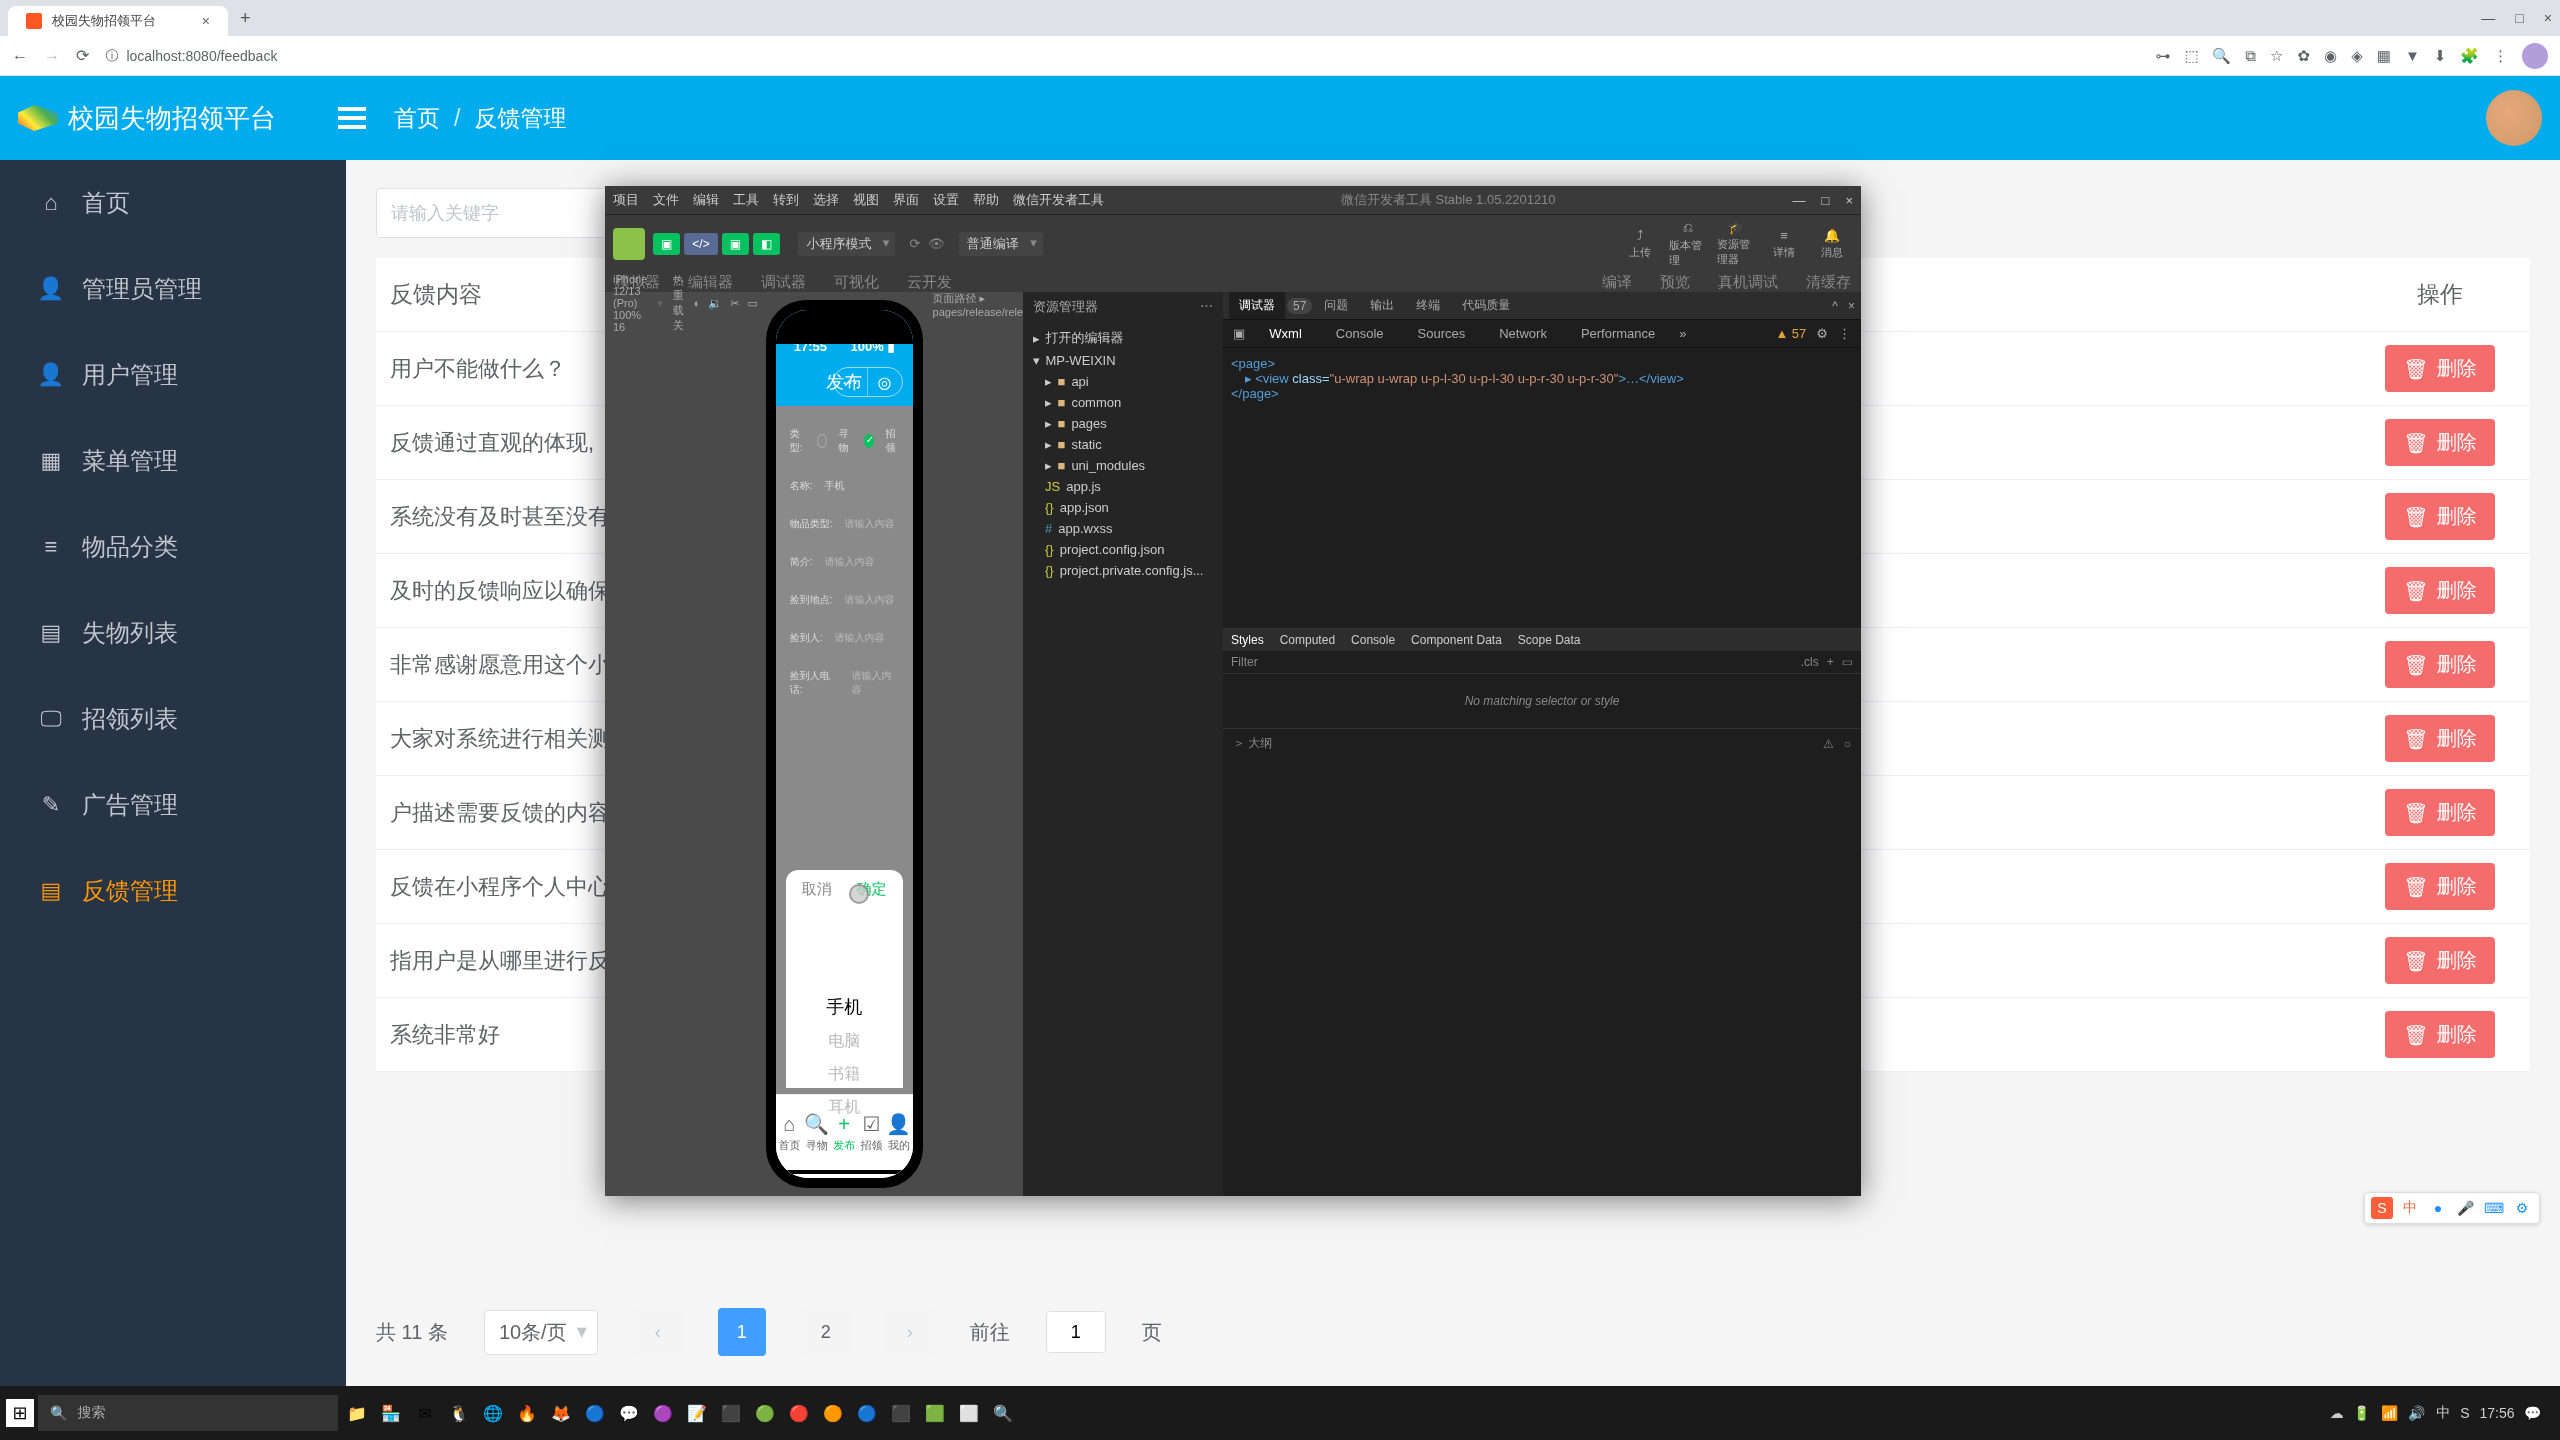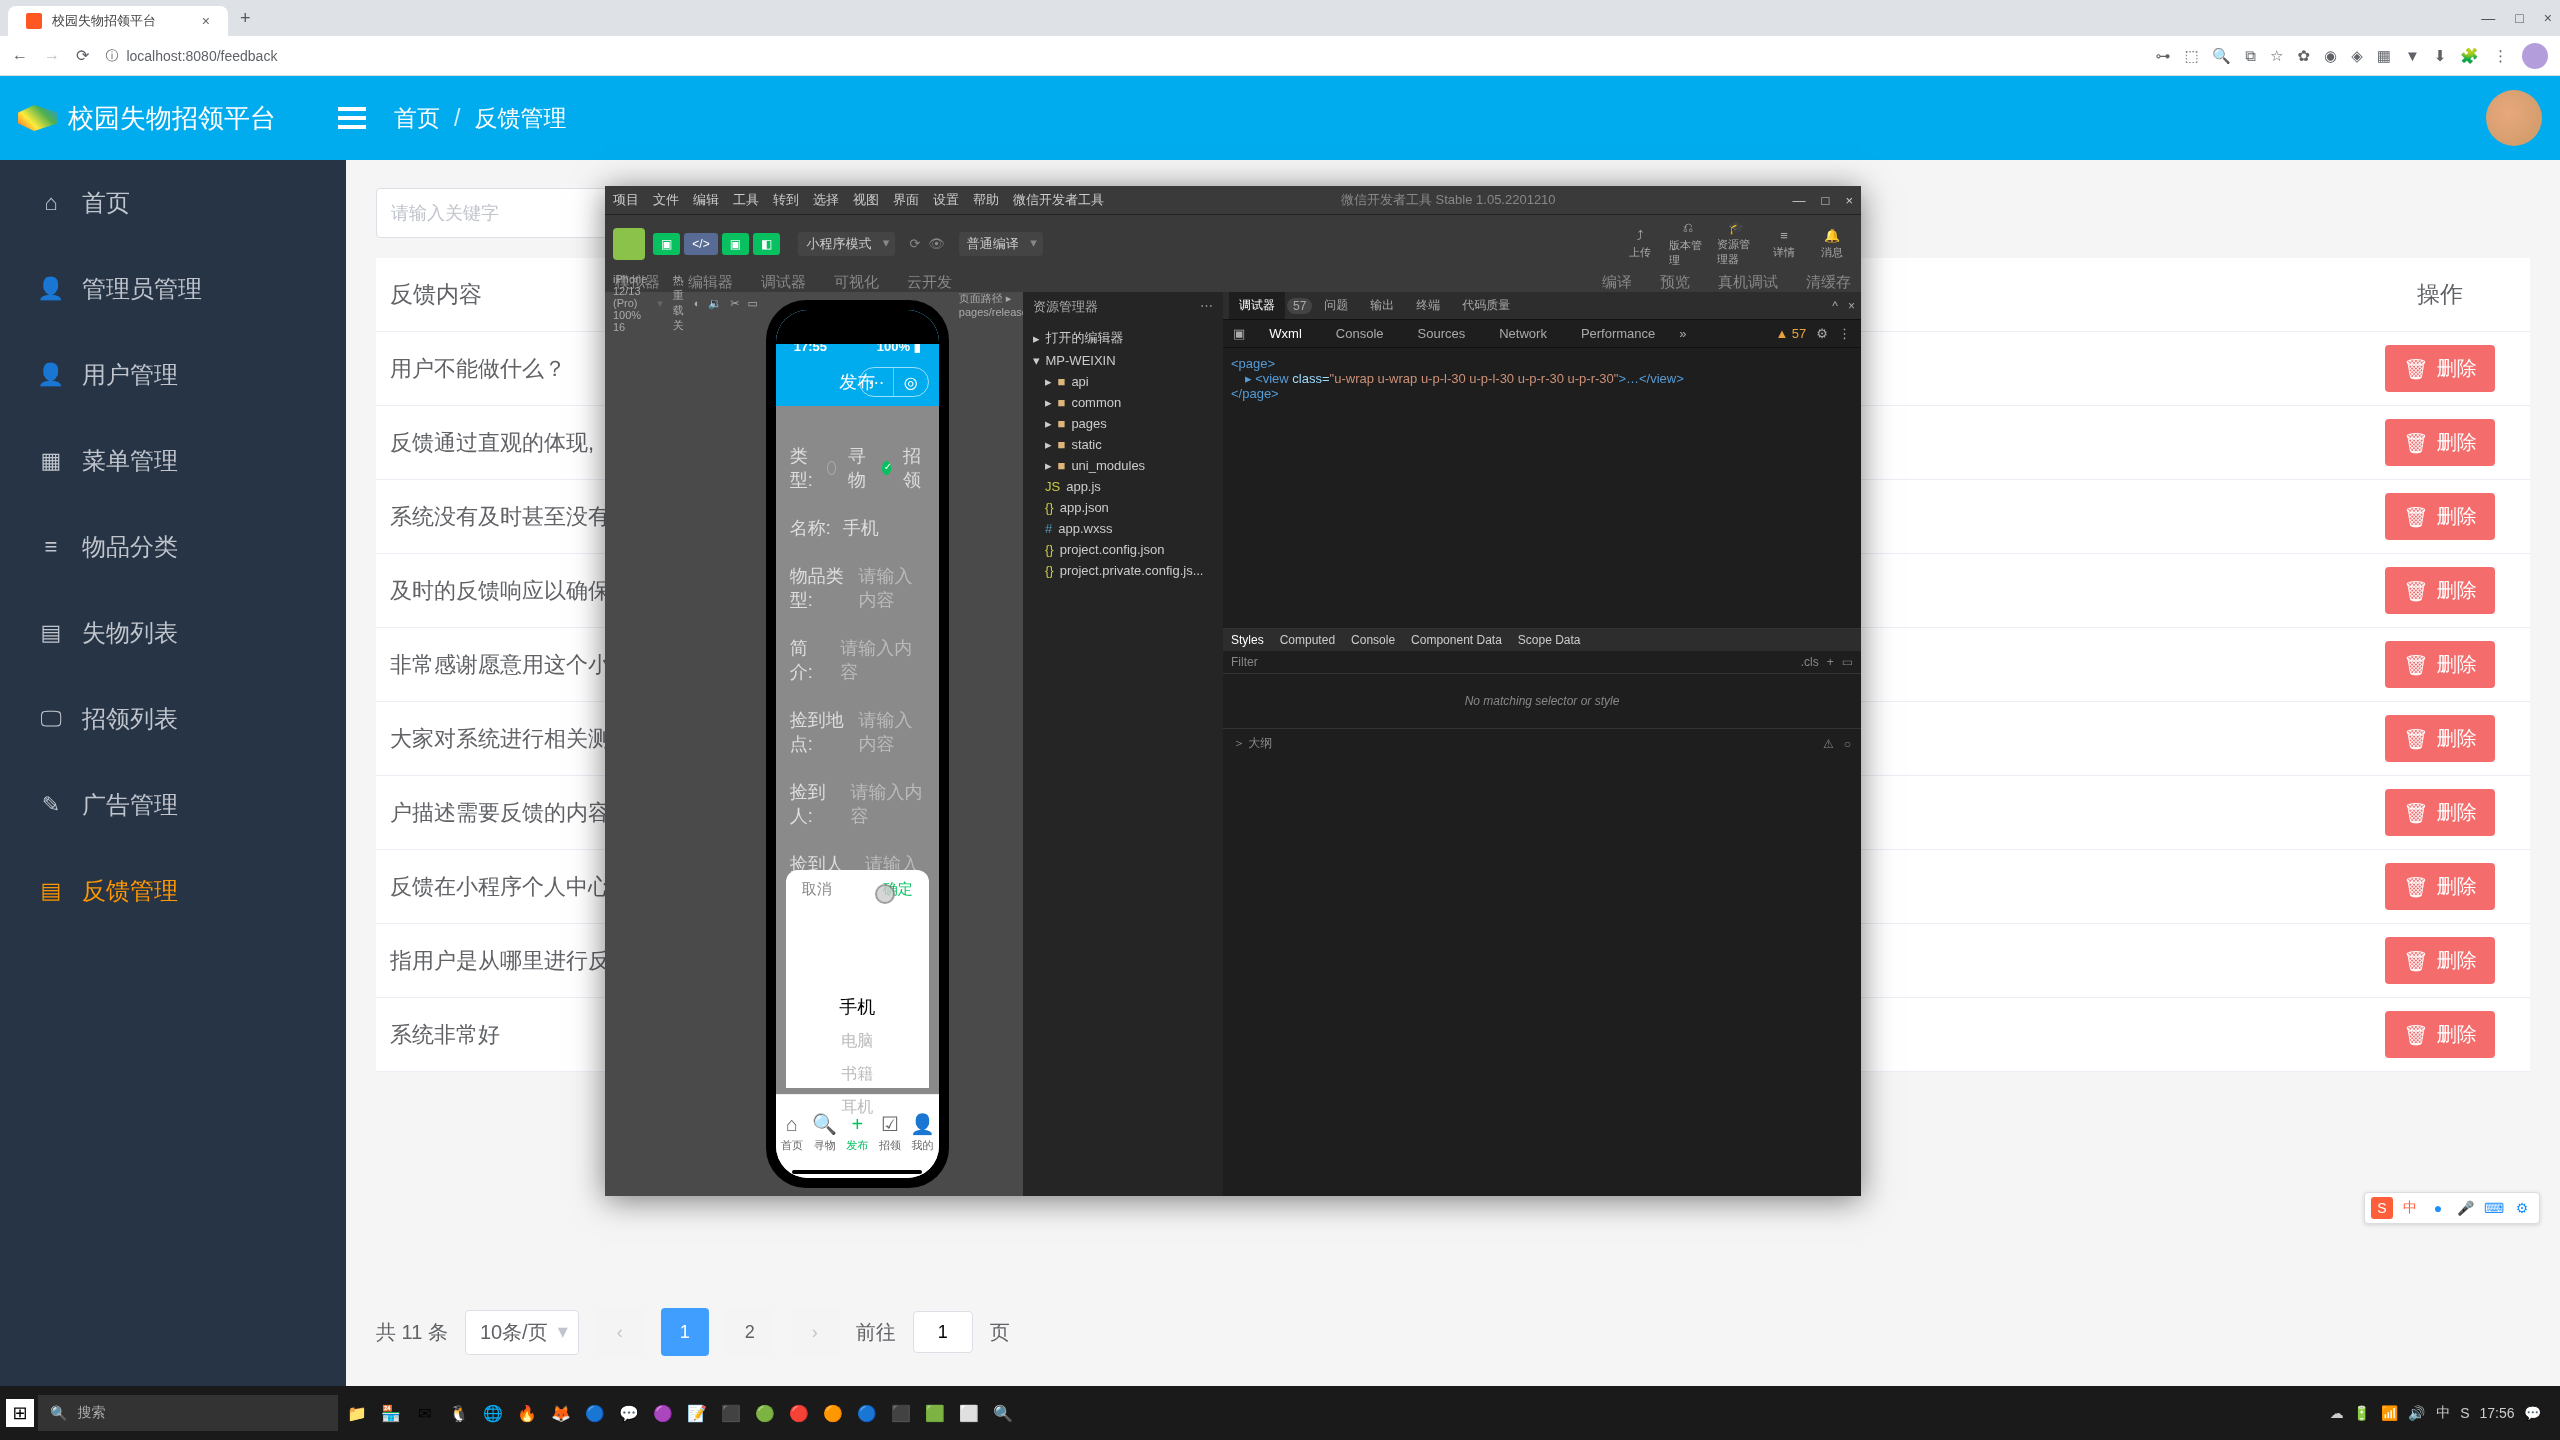--- a/index.html
+++ b/index.html
@@ -41,21 +41,21 @@
 .thead{display:flex;height:74px;border-bottom:1px solid #ebeef5}
 .th{display:flex;align-items:center;padding:0 14px;font-size:23px;color:#606266}
 .th.content{flex:1}
 .th.ops{width:180px;justify-content:center}
 .trow{display:flex;height:74px;border-bottom:1px solid #ebeef5;align-items:center}
 .td.content{flex:1;padding:0 14px;font-size:22px;color:#606266;white-space:nowrap;overflow:hidden}
 .td.ops{width:180px;display:flex;justify-content:center}
 .del-btn{background:#f56c6c;color:#fff;border:none;border-radius:4px;padding:10px 18px;font-size:20px;display:flex;align-items:center;gap:8px;cursor:pointer}
 
 
-.pagination{position:absolute;left:30px;bottom:30px;display:flex;align-items:center;gap:17px;font-size:20px;color:#606266}
+.pagination{position:absolute;left:30px;bottom:30px;display:flex;align-items:center;gap:36px;font-size:20px;color:#606266}
 .page-select{border:1px solid #dcdfe6;border-radius:4px;padding:8px 30px 8px 14px;background:#fff;position:relative}
 .page-select::after{content:"▾";position:absolute;right:10px;color:#c0c4cc}
 .pg-btn{width:48px;height:48px;border:none;background:#f4f4f5;color:#c0c4cc;border-radius:4px;font-size:18px;cursor:pointer}
 .pg-btn.num{background:#f4f4f5;color:#606266}
 .pg-btn.active{background:#409eff;color:#fff}
 .pg-input{width:60px;height:42px;border:1px solid #dcdfe6;border-radius:4px;text-align:center;font-size:18px}
 
 
 .taskbar{position:absolute;left:0;right:0;bottom:0;height:54px;background:#1a1a1a;display:flex;align-items:center;padding:0 6px;gap:4px}
 .tb-start{width:28px;height:28px;background:#fff;color:#000;display:flex;align-items:center;justify-content:center;font-size:18px}
@@ -87,21 +87,21 @@
 .sim-top{height:22px;display:flex;align-items:center;font-size:11px;color:#aaa;padding:0 8px;gap:10px}
 .sim-top .r{margin-left:auto;display:flex;gap:8px}
 .phone{flex:1;margin:8px auto;width:390px;background:#000;border-radius:40px;padding:10px;position:relative}
 .phone-screen{background:#fff;width:100%;height:100%;border-radius:32px;overflow:hidden;position:relative;display:flex;flex-direction:column}
 .notch{position:absolute;top:0;left:50%;transform:translateX(-50%);width:200px;height:34px;background:#000;border-radius:0 0 18px 18px;z-index:5}
 .status-ios{height:48px;background:#00acee;display:flex;align-items:flex-end;justify-content:space-between;padding:0 18px 4px;font-size:13px;color:#fff;font-weight:600}
 .app-nav{height:48px;background:#00acee;display:flex;align-items:center;justify-content:center;color:#fff;font-size:18px;position:relative}
 .capsule{position:absolute;right:10px;display:flex;border:1px solid rgba(255,255,255,.6);border-radius:16px;overflow:hidden}
 .capsule span{width:34px;height:28px;display:flex;align-items:center;justify-content:center;font-size:16px}
 .capsule span:first-child{border-right:1px solid rgba(255,255,255,.4)}
-.form-body{flex:1;background:#8a8a8a;color:#ddd;padding:26px 14px;font-size:18px}
+.form-body{flex:1;background:#8a8a8a;color:#ddd;padding:9px 14px;font-size:10px}
 .frow{padding:12px 0;display:flex;align-items:center;gap:12px}
 .frow .lbl{color:#ddd}
 .radio{width:14px;height:14px;border:1px solid #aaa;border-radius:50%;display:inline-block}
 .radio.on{background:#07c160;border-color:#07c160;position:relative}
 .radio.on::after{content:"✓";color:#fff;font-size:10px;position:absolute;left:1px;top:-1px}
 .ph{color:#bbb}
 .picker-overlay{position:absolute;left:10px;right:10px;bottom:90px;top:560px;background:#fff;border-radius:12px 12px 0 0;color:#333}
 .picker-hd{display:flex;justify-content:space-between;padding:10px 16px;font-size:15px}
 .picker-hd .cancel{color:#888}
 .picker-hd .ok{color:#07c160}

